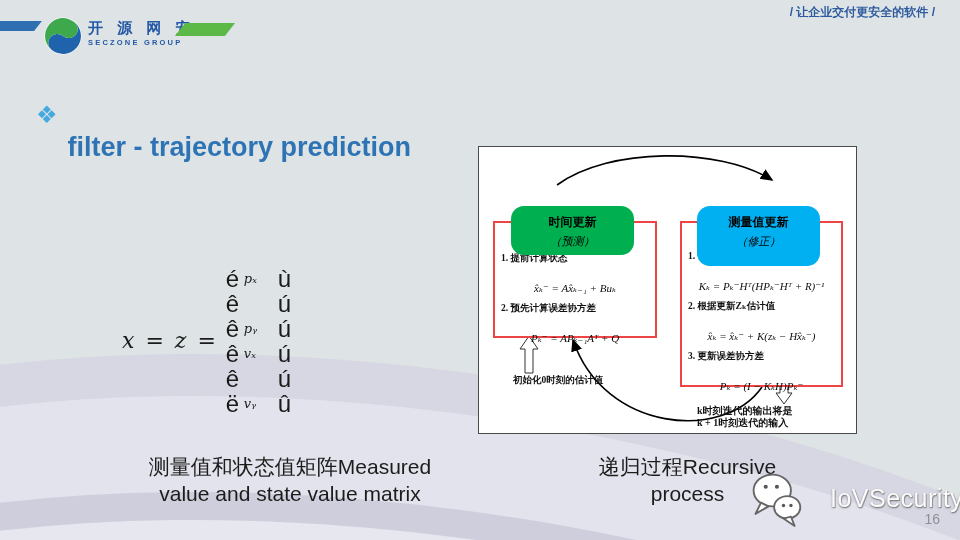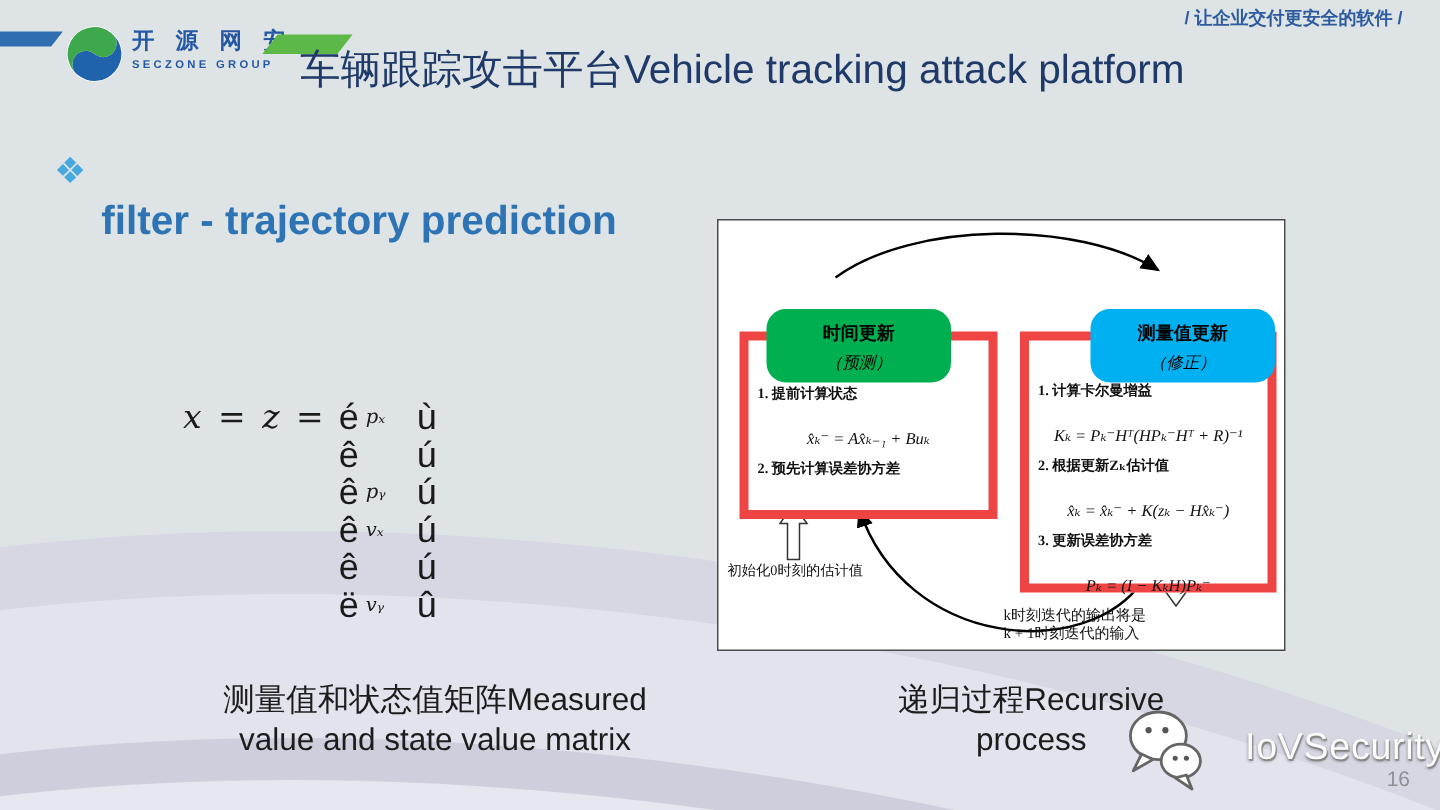--- a/index.html
+++ b/index.html
@@ -23,44 +23,44 @@
   .brand-cn{font-size:15px;font-weight:bold;letter-spacing:5px;white-space:nowrap;}
   .brand-en{font-size:7.5px;font-weight:bold;letter-spacing:2.2px;margin-top:4px;white-space:nowrap;}
   .slogan{position:absolute;right:25px;top:4px;font-size:12px;font-weight:bold;color:#2e5b9f;}
   .page-title{position:absolute;left:200px;top:28px;font-size:27px;color:#1f3a68;white-space:nowrap;}
   
   .bullet{position:absolute;left:36px;top:98px;display:flex;gap:10px;}
   .bullet .marker{font-size:24px;color:#45a9df;line-height:34px;}
   .bullet .text{font-size:27px;font-weight:bold;color:#2e74b5;line-height:33px;}
   
   .matrix{position:absolute;left:122px;top:266px;display:flex;font-family:"DejaVu Serif","Liberation Serif",serif;}
-  .matrix .lhs{font-style:italic;font-size:22px;color:#1a1a1a;letter-spacing:2px;white-space:nowrap;}
+  .matrix .lhs{font-style:italic;font-size:22px;color:#1a1a1a;margin-top:62px;letter-spacing:2px;white-space:nowrap;}
   .matrix .rows{margin-left:8px;}
   .matrix .mrow{display:flex;height:25px;align-items:center;color:#1a1a1a;}
   .matrix .bl,.matrix .br{font-family:"Liberation Sans",sans-serif;font-size:24px;width:16px;line-height:25px;}
   .matrix .bm{font-style:italic;font-size:13px;width:34px;text-align:left;padding-left:2px;}
   
   .panel{position:absolute;left:478px;top:146px;width:377px;height:286px;background:#fff;border:1px solid #4a4a4a;}
   .arrows{position:absolute;left:0;top:0;width:377px;height:286px;}
   .dbox{position:absolute;border-radius:13px;text-align:center;color:#000;
         font-family:"Liberation Serif","DejaVu Serif",serif;z-index:3;margin-top:24px;}
   .dbox .t1{font-size:12px;font-weight:bold;margin-top:8px;}
   .dbox .t2{font-size:11px;font-style:italic;margin-top:3px;}
   .green{left:32px;top:35px;width:123px;height:49px;background:#00b050;}
-  .blue{left:248px;top:35px;width:123px;height:49px;background:#00b0f0;}
-  .ibox{position:absolute;background:#fff;border:6px solid #ef4444;z-index:2;
+  .blue{left:218px;top:35px;width:123px;height:60px;background:#00b0f0;}
+  .ibox{position:absolute;background:#fff;border:2px solid #ef4444;z-index:2;
         font-family:"Liberation Serif","DejaVu Serif",serif;color:#111;}
   .ibox-left{left:14px;top:74px;width:160px;height:113px;}
   .ibox-right{left:201px;top:74px;width:159px;height:162px;}
   .step-label{font-size:9.5px;font-weight:bold;margin:7px 0 0 6px;white-space:nowrap;}
   .step-eq{font-size:11px;font-style:italic;text-align:center;margin-top:17px;white-space:nowrap;}
   .ibox-left .pad{padding-top:22px;}
   .ibox-right .pad{padding-top:20px;}
   .diag-label{position:absolute;font-family:"Liberation Serif","DejaVu Serif",serif;
-              font-weight:normal;color:#111;z-index:4;}
+              font-weight:bold;color:#111;z-index:4;margin-left:28px;}
   .init-label{left:6px;top:227px;font-size:9.5px;white-space:nowrap;}
   .loop-label{left:190px;top:258px;width:160px;font-size:10px;text-align:left;line-height:12px;}
   
   .caption{position:absolute;text-align:center;color:#1c1c1c;font-size:21px;line-height:27px;}
   .cap-left{left:105px;top:453px;width:370px;}
   .cap-right{left:580px;top:453px;width:215px;}
   
   .wechat{position:absolute;left:748px;top:468px;display:flex;align-items:center;z-index:5;gap:26px;}
   .wechat-name{font-size:25px;color:#fbfbfb;letter-spacing:.5px;
                text-shadow:0 1px 2px rgba(110,110,110,.9),1px 1px 0 rgba(140,140,140,.7);}
@@ -83,21 +83,20 @@
       <path d="M18 1 A17 17 0 0 1 18 35 A8.5 8.5 0 0 1 18 18 A8.5 8.5 0 0 0 18 1 Z" fill="#2063ad"></path>
       <path d="M18 35 A17 17 0 0 1 18 1 A8.5 8.5 0 0 1 18 18 A8.5 8.5 0 0 0 18 35 Z" fill="#3ea84c"></path>
     </g>
   </svg>
   <div class="brand">
     <div class="brand-cn">开 源 网 安</div>
     <div class="brand-en">SECZONE GROUP</div>
   </div>
   <div class="para para-green"></div>
   <div class="slogan">/ 让企业交付更安全的软件 /</div>
-  <div class="page-title">车辆跟踪攻击平台Vehicle tracking attack platform</div>
 
   <div class="bullet">
     <span class="marker">❖</span>
     <span class="text">
       <br>
       <span>filter - trajectory prediction</span>
     </span>
   </div>
 
   <div class="matrix">
@@ -148,20 +147,21 @@
       <path d="M 283 240 C 245 295, 125 285, 94 193" fill="none" stroke="#000" stroke-width="1.6" marker-end="url(#ah)"></path>
       <polygon points="50,189 59,202 54,202 54,226 46,226 46,202 41,202" fill="#ffffff" stroke="#333" stroke-width="1"></polygon>
       <polygon points="301,236 309,236 309,246 313,246 305,257 297,246 301,246" fill="#ffffff" stroke="#333" stroke-width="1"></polygon>
     </svg>
 
     <div class="ibox ibox-left">
       <div class="pad">
         <div class="step-label">1. 提前计算状态</div>
         <div class="step-eq">x̂ₖ⁻ = Ax̂ₖ₋₁ + Buₖ</div>
         <div class="step-label">2. 预先计算误差协方差</div>
+        <div class="step-eq">Pₖ⁻ = APₖ₋₁Aᵀ + Q</div>
       </div>
     </div>
 
     <div class="ibox ibox-right">
       <div class="pad">
         <div class="step-label">1. 计算卡尔曼增益</div>
         <div class="step-eq">Kₖ = Pₖ⁻Hᵀ(HPₖ⁻Hᵀ + R)⁻¹</div>
         <div class="step-label">2. 根据更新Zₖ估计值</div>
         <div class="step-eq">x̂ₖ = x̂ₖ⁻ + K(zₖ − Hx̂ₖ⁻)</div>
         <div class="step-label">3. 更新误差协方差</div>

